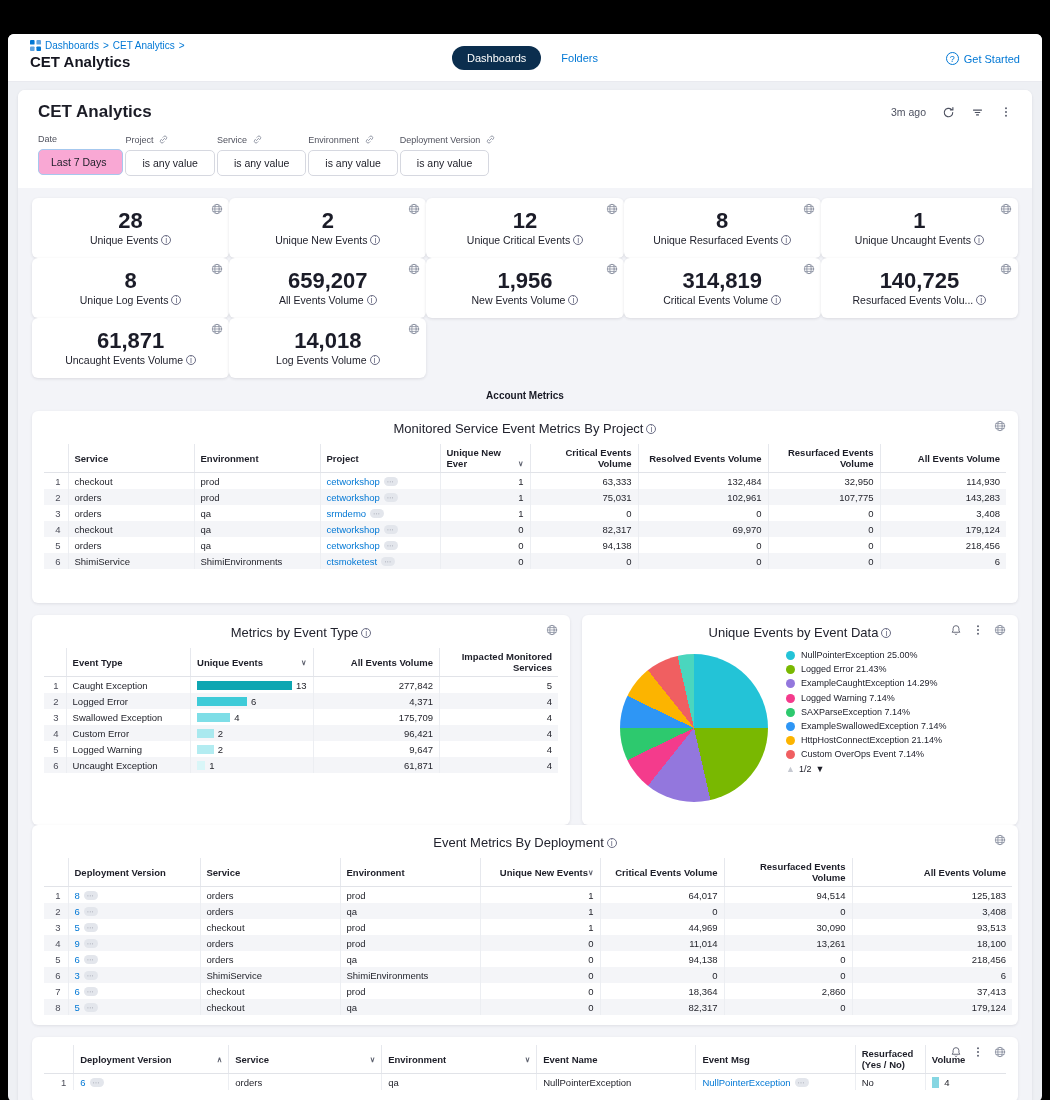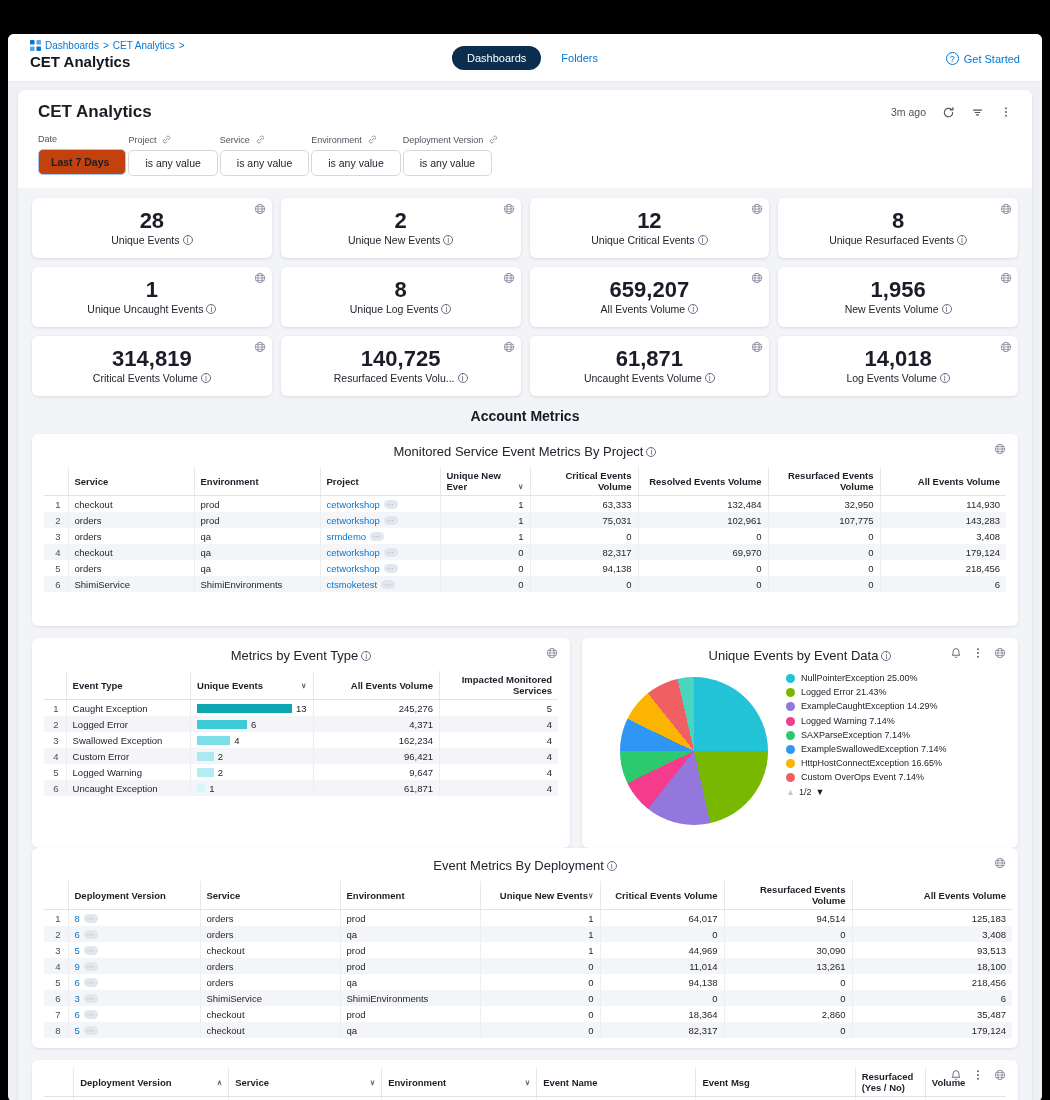--- a/index.html
+++ b/index.html
@@ -23,33 +23,33 @@
   .panel { background:#fff; border-radius:7px; height:100%; box-shadow:0 1px 3px rgba(25,30,60,.10); display:flex; flex-direction:column; overflow:hidden; }
   .panel-top { padding:12px 20px 12px; background:#fff; }
   .panel-head { display:flex; justify-content:space-between; align-items:center; }
   .panel-head h2 { font-size:17px; color:#1b1c26; font-weight:bold; }
   .head-meta { display:flex; align-items:center; gap:16px; color:#4d5160; font-size:10.5px; }
   .head-meta .ic { cursor:pointer; }
 
   .filters { display:flex; gap:2px; margin-top:12px; }
   .filter .flabel { display:flex; align-items:center; gap:5px; font-size:9px; color:#50525e; margin-bottom:5px; }
   .chip { font-size:10.5px; color:#1c1d27; background:#fff; border:1px solid #d6d8e0; border-radius:5px; padding:6px 16px; cursor:pointer; font-family:inherit; }
-  .chip.active { background:#c2410c; border-color:#a6c8ee; font-weight:bold;padding-left:12px; }
+  .chip.active { background:#f9a8d4; border-color:#a6c8ee; font-weight:normal;padding-left:12px; }
 
   .panel-body { background:#f3f4f8; flex:1; padding:10px 14px 14px; overflow:hidden; }
 
   
-  .tiles { display:grid; grid-template-columns:repeat(4,1fr); gap:9px; }
+  .tiles { display:grid; grid-template-columns:repeat(5,1fr); }
   .tile { background:#fff; border-radius:6px; box-shadow:0 1px 3px rgba(40,41,61,.12); position:relative; height:60px; display:flex; flex-direction:column; align-items:center; justify-content:center; gap:2px; }
   .tile .tval { font-size:22px; font-weight:600; color:#1b1c28; line-height:1; }
   .tile .tlabel { font-size:10.5px; color:#22232e; white-space:nowrap; }
   .tile .globe { position:absolute; top:5px; right:6px; }
   .info { color:#6b6d85; font-size:9px; display:inline-block; border:1px solid #6b6d85; border-radius:50%; width:10px; height:10px; line-height:9px; text-align:center; font-style:normal; margin-left:3px; vertical-align:1px; }
 
-  .section-h { text-align:center; font-size:14px; font-weight:bold; color:#181924; margin:12px 0 10px; }
+  .section-h { text-align:center; font-size:10px; font-weight:bold; color:#181924; margin:12px 0 10px; }
 
   
   .card { background:#fff; border-radius:6px; box-shadow:0 1px 3px rgba(40,41,61,.10); padding:8px 12px 10px; position:relative; }
   .card-title { text-align:center; font-size:13px; color:#22232e; margin:2px 0 8px; }
   .card-icons { position:absolute; top:9px; right:12px; display:flex; gap:10px; align-items:center; }
   .card-icons .ic { cursor:pointer; }
 
   table.tbl { width:100%; border-collapse:collapse; table-layout:fixed; font-size:9.5px; color:#24252d; }
   .tbl th { font-weight:bold; text-align:left; padding:3px 6px; border-bottom:1px solid #e1e3e8; border-left:1px solid #e6e8ed; color:#1d1e28; white-space:normal; overflow:hidden; }
   .tbl td { padding:2.5px 6px; border-left:1px solid #eceef2; white-space:nowrap; overflow:hidden; text-overflow:ellipsis; }
@@ -502,21 +502,21 @@
                 <tbody>
                   <tr>
                     <td class="rn">1</td>
                     <td>Caught Exception</td>
                     <td>
                       <div class="barwrap">
                         <div class="bar" style="width: 108px; background: rgb(14, 166, 178);"></div>
                         <span>13</span>
                       </div>
                     </td>
-                    <td class="num">245,276</td>
+                    <td class="num">277,842</td>
                     <td class="num">5</td>
                   </tr>
                   <tr class="alt">
                     <td class="rn">2</td>
                     <td>Logged Error</td>
                     <td>
                       <div class="barwrap">
                         <div class="bar" style="width: 49.8462px; background: rgb(62, 203, 216);"></div>
                         <span>6</span>
                       </div>
@@ -526,21 +526,21 @@
                   </tr>
                   <tr>
                     <td class="rn">3</td>
                     <td>Swallowed Exception</td>
                     <td>
                       <div class="barwrap">
                         <div class="bar" style="width: 33.2308px; background: rgb(126, 222, 231);"></div>
                         <span>4</span>
                       </div>
                     </td>
-                    <td class="num">162,234</td>
+                    <td class="num">175,709</td>
                     <td class="num">4</td>
                   </tr>
                   <tr class="alt">
                     <td class="rn">4</td>
                     <td>Custom Error</td>
                     <td>
                       <div class="barwrap">
                         <div class="bar" style="width: 16.6154px; background: rgb(169, 233, 239);"></div>
                         <span>2</span>
                       </div>
@@ -627,21 +627,21 @@
                   <div class="leg-item">
                     <span class="leg-dot" style="background: rgb(45, 201, 110);"></span>
                     <span>SAXParseException 7.14%</span>
                   </div>
                   <div class="leg-item">
                     <span class="leg-dot" style="background: rgb(46, 150, 245);"></span>
                     <span>ExampleSwallowedException 7.14%</span>
                   </div>
                   <div class="leg-item">
                     <span class="leg-dot" style="background: rgb(252, 180, 0);"></span>
-                    <span>HttpHostConnectException 16.65%</span>
+                    <span>HttpHostConnectException 21.14%</span>
                   </div>
                   <div class="leg-item">
                     <span class="leg-dot" style="background: rgb(240, 95, 97);"></span>
                     <span>Custom OverOps Event 7.14%</span>
                   </div>
                   <div class="leg-pg">
                     <span class="tri-up">▲</span>
                     <span>1/2</span>
                     <span class="tri-dn">▼</span>
                   </div>
@@ -749,21 +749,21 @@
                   <td class="num">6</td>
                 </tr>
                 <tr>
                   <td class="rn">7</td>
                   <td><a href="#">6</a><span class="badge">⋯</span></td>
                   <td>checkout</td>
                   <td>prod</td>
                   <td class="num">0</td>
                   <td class="num">18,364</td>
                   <td class="num">2,860</td>
-                  <td class="num">35,487</td>
+                  <td class="num">37,413</td>
                 </tr>
                 <tr class="alt">
                   <td class="rn">8</td>
                   <td><a href="#">5</a><span class="badge">⋯</span></td>
                   <td>checkout</td>
                   <td>qa</td>
                   <td class="num">0</td>
                   <td class="num">82,317</td>
                   <td class="num">0</td>
                   <td class="num">179,124</td>

